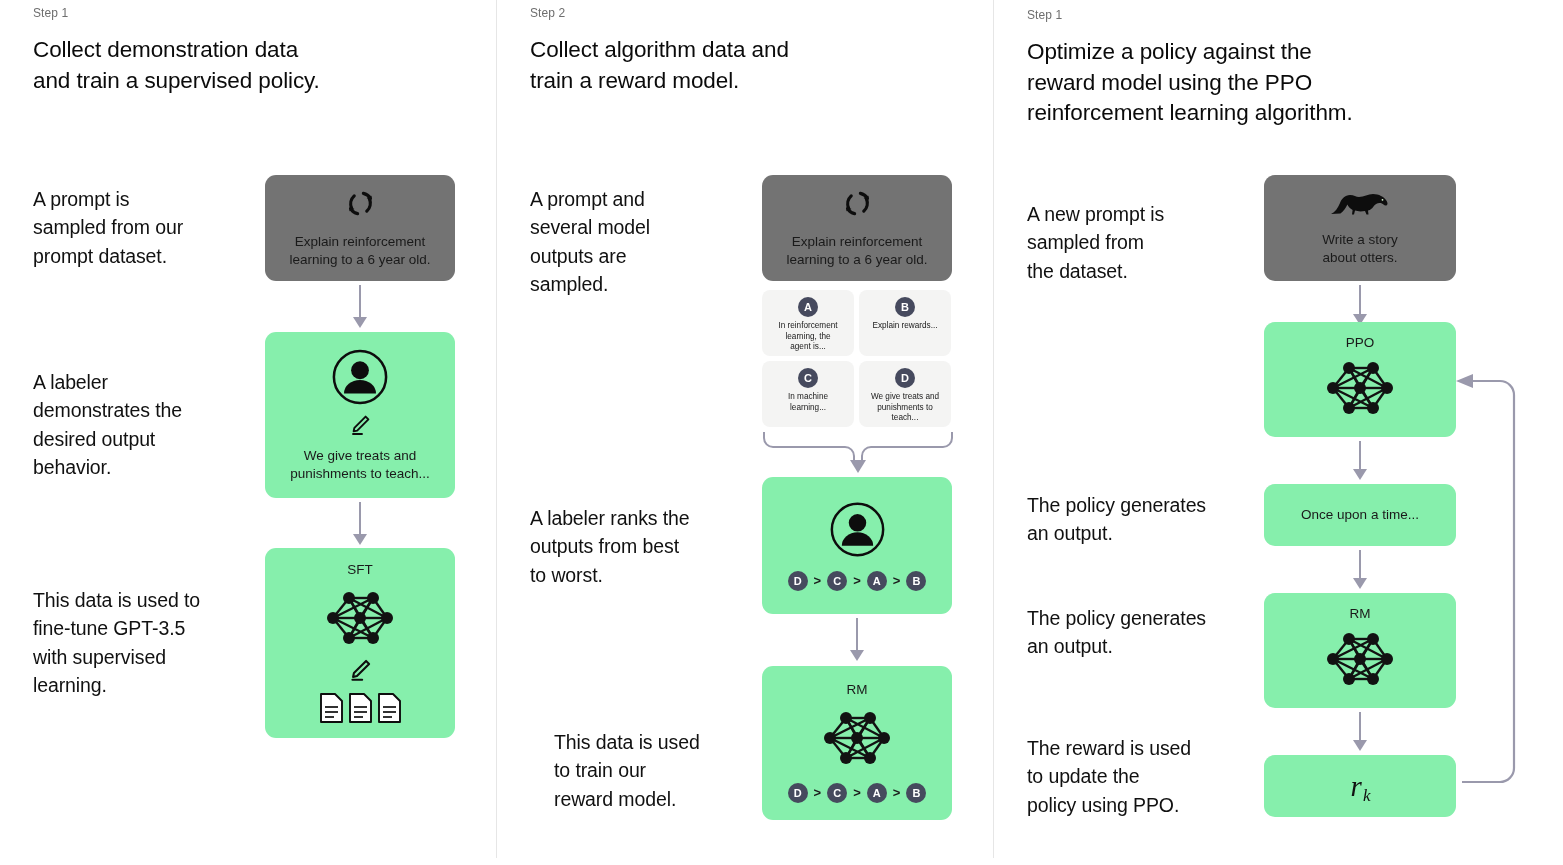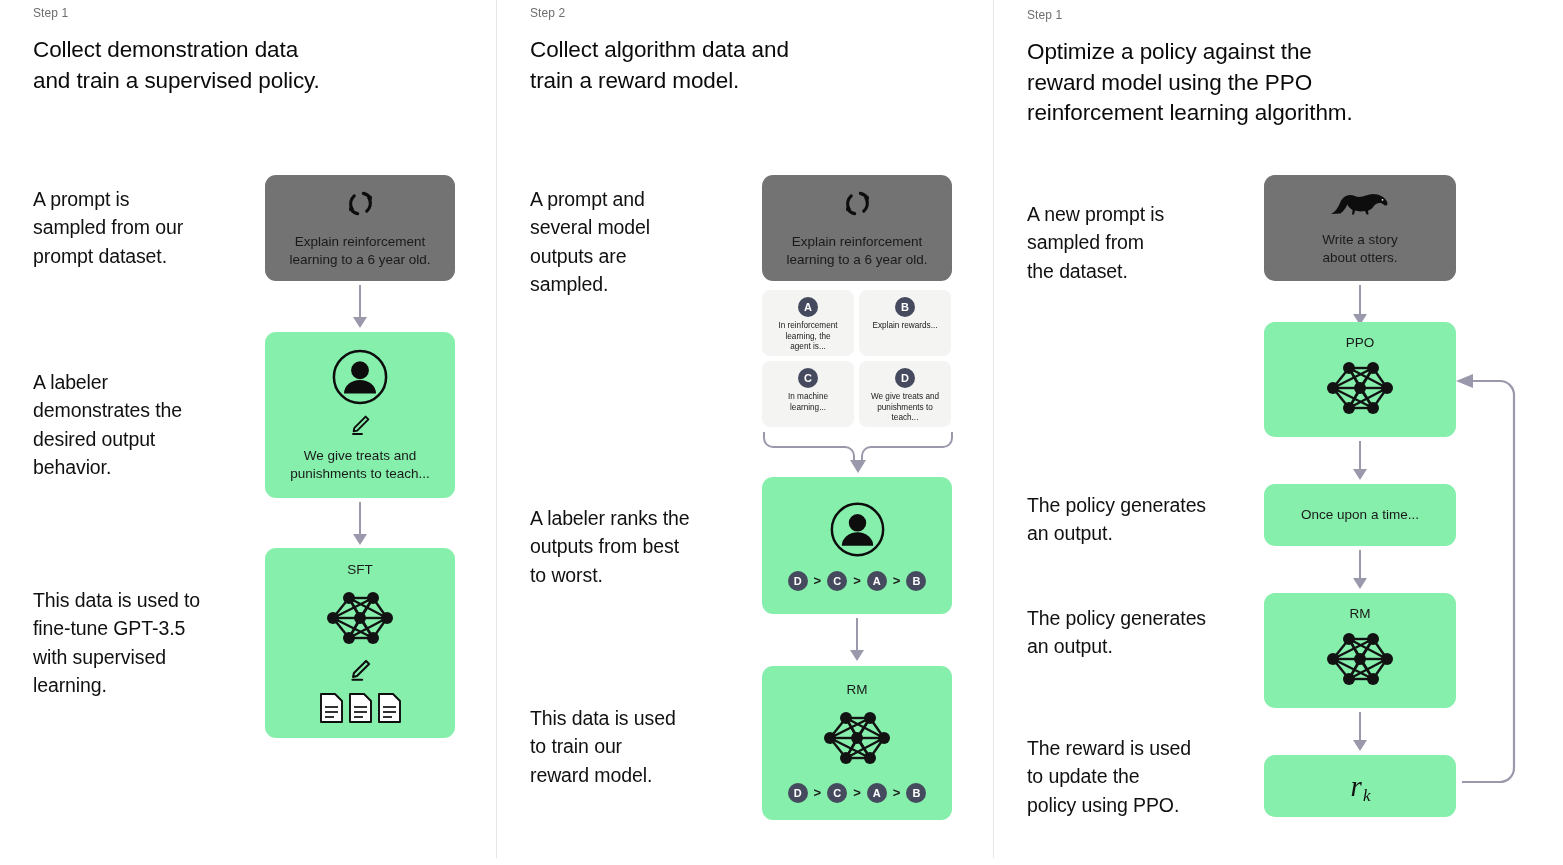--- a/index.html
+++ b/index.html
@@ -233,21 +233,21 @@
     <div class="step-title" style="top:35px;width:430px;">Collect algorithm data and
 train a reward model.</div>
 
     <div class="blurb" style="top:185px;width:215px;">A prompt and
 several model
 outputs are
 sampled.</div>
     <div class="blurb" style="top:504px;width:225px;">A labeler ranks the
 outputs from best
 to worst.</div>
-    <div class="blurb" style="top:704px;width:215px;">This data is used
+    <div class="blurb" style="top:728px;width:215px;margin-left:24px;">This data is used
 to train our
 reward model.</div>
 
     <div class="box green" style="left:265px;top:175px;width:190px;height:106px;">
       <span style="margin-bottom:9px;">
         <svg width="33" height="33" viewBox="0 0 32 32">
           <path d="M7.4 20.6 A10.5 10.5 0 0 1 9.9 8.6" fill="none" stroke="#0d0d0d" stroke-width="3.1" stroke-linecap="round"></path>
           <path d="M24.6 11.4 A10.5 10.5 0 0 1 22.1 23.4" fill="none" stroke="#0d0d0d" stroke-width="3.1" stroke-linecap="round"></path>
           <path d="M18.8 6.2 A10.5 10.5 0 0 1 25.6 11.0" fill="none" stroke="#0d0d0d" stroke-width="3.1" stroke-linecap="round"></path>
           <path d="M13.2 25.8 A10.5 10.5 0 0 1 6.4 21.0" fill="none" stroke="#0d0d0d" stroke-width="3.1" stroke-linecap="round"></path>

